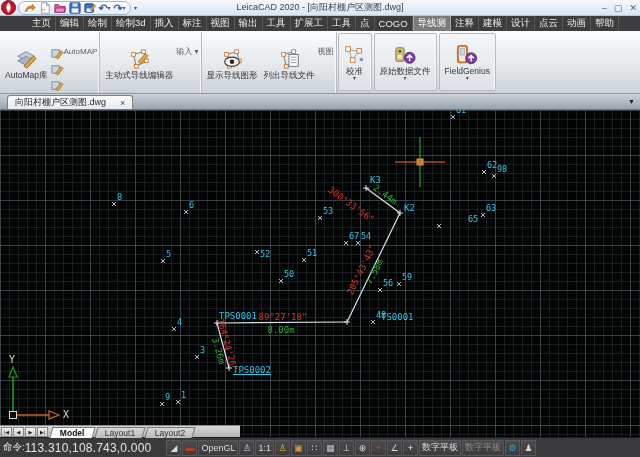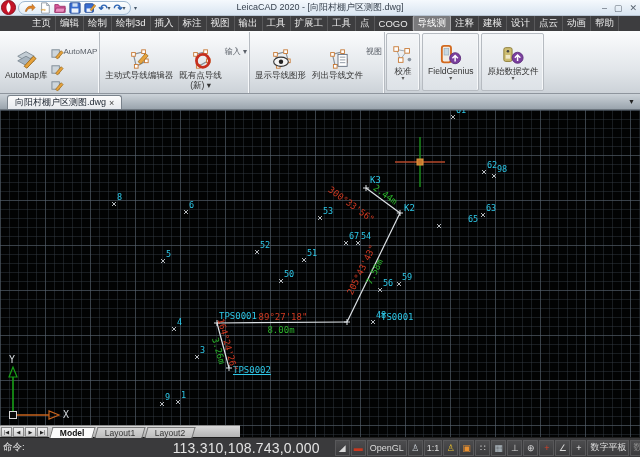--- a/index.html
+++ b/index.html
@@ -31,21 +31,21 @@
 .rgroup.solo .rbtns{align-items:center}
 .rbtn{display:flex;flex-direction:column;align-items:center;padding:1px 3px;color:#333;cursor:default}
 .ricon{height:24px;display:flex;align-items:center;justify-content:center}
 .rtext{font-size:8.5px;line-height:1.15;text-align:center;white-space:nowrap;color:#333}
 .rarrow{font-size:6px;color:#555;line-height:5px}
 .rextras{display:flex;flex-direction:column;justify-content:flex-start;gap:1px;padding-top:1px}
 .rlabel{height:11px;font-size:8px;color:#5a6068;text-align:center;line-height:11px;white-space:nowrap}
 
 
 .doctabs{height:16px;flex:0 0 16px;background:linear-gradient(#ccd3d9,#9aa4ad);display:flex;align-items:flex-end;border-bottom:1px solid #6d767f}
-.doctab{height:14px;margin-left:7px;background:linear-gradient(#fcfcfc,#e7eaee);border:1px solid #79828b;border-bottom:none;border-radius:3px 3px 0 0;display:flex;align-items:center;gap:3px;padding:3px 7px;font-size:9px;color:#1d2530}
+.doctab{height:14px;margin-left:7px;background:linear-gradient(#fcfcfc,#e7eaee);border:1px solid #79828b;border-bottom:none;border-radius:3px 3px 0 0;display:flex;align-items:center;gap:14px;padding:3px 7px;font-size:9px;color:#1d2530}
 .doctab .close{color:#444;font-size:9px}
 .doctabs-arrow{margin-left:auto;margin-right:5px;color:#222;font-size:7px;align-self:center}
 
 
 .canvas{position:relative;width:640px;height:327px;flex:0 0 327px;background-color:#020303;overflow:hidden;
  background-image:
   repeating-linear-gradient(to right,rgba(88,100,112,.5) 0 1px,transparent 1px 45px),
   repeating-linear-gradient(to bottom,rgba(88,100,112,.5) 0 1px,transparent 1px 45px),
   repeating-linear-gradient(to right,rgba(52,60,68,.45) 0 1px,transparent 1px 9px),
   repeating-linear-gradient(to bottom,rgba(52,60,68,.45) 0 1px,transparent 1px 9px);}
@@ -60,21 +60,21 @@
 .lnav{width:11px;height:10px;background:linear-gradient(#f2f2f2,#cfcfcf);border:1px solid #888;font-size:5px;color:#222;display:flex;align-items:center;justify-content:center;margin-left:1px}
 .ltabs{display:flex;align-items:flex-end;height:12px;margin-left:3px}
 .ltab{height:11px;padding:0 8px;border:1px solid #777;border-bottom:none;background:linear-gradient(#d6d6d6,#bcbcbc);transform:skewX(-16deg);display:flex;align-items:center;margin-right:2px}
 .ltab>span{transform:skewX(16deg);color:#333;font-size:8.5px}
 .ltab.active{background:#fbfbfb}
 .ltab.active>span{font-weight:bold;color:#111}
 
 
 .statusbar{height:20px;flex:0 0 20px;background:#3a3a3c;border-top:1px solid #1e1e1e;display:flex;align-items:center;padding:0 3px;overflow:hidden}
 .sb-prompt{color:#ececec;font-size:9.5px;white-space:nowrap}
-.sb-coords{margin-left:148px;color:#e4e4e4;font-size:14px;white-space:nowrap;letter-spacing:.2px}
+.sb-coords{color:#e4e4e4;font-size:12px;white-space:nowrap;letter-spacing:.2px}
 .sb-items{margin-left:15px;display:flex;align-items:center;gap:1px}
 .sb-btn{height:16px;min-width:15px;padding:0 2px;display:flex;align-items:center;justify-content:center;background:linear-gradient(#4c4c4e,#3b3b3d);border:1px solid #58585a;color:#dcdcdc;font-size:9px;white-space:nowrap}
 .sb-btn.disabled{color:#8b8b8b}
 </style>
 </head>
 <body>
 
 <div class="app">
 
   <div class="titlebar">
@@ -198,33 +198,20 @@
                 <path d="M6 7L17 4l3 10-11 6z" fill="none" stroke="#8a9198" stroke-width="1.3"></path>
                 <rect x="4" y="5" width="4" height="4" fill="#fff" stroke="#c87a36"></rect>
                 <rect x="15" y="2" width="4" height="4" fill="#fff" stroke="#c87a36"></rect>
                 <rect x="18" y="12" width="4" height="4" fill="#fff" stroke="#c87a36"></rect>
                 <rect x="7" y="18" width="4" height="4" fill="#fff" stroke="#c87a36"></rect>
                 <path d="M11 15l8-9 3 2.5-8 9z" fill="#e6a23c" stroke="#9a6a1e" stroke-width=".8"></path>
               </svg>
             </div>
             <div class="rtext">主动式导线编辑器</div>
           </div>
-          <div class="rbtn">
-            <div class="ricon">
-              <svg width="22" height="22" viewBox="0 0 24 24">
-                <path d="M6 7L17 4l3 10-11 6z" fill="none" stroke="#8a9198" stroke-width="1.3"></path>
-                <rect x="4" y="5" width="4" height="4" fill="#fff" stroke="#c87a36"></rect>
-                <rect x="15" y="2" width="4" height="4" fill="#fff" stroke="#c87a36"></rect>
-                <rect x="18" y="12" width="4" height="4" fill="#fff" stroke="#c87a36"></rect>
-                <rect x="7" y="18" width="4" height="4" fill="#fff" stroke="#c87a36"></rect>
-                <circle cx="14" cy="14" r="7" fill="none" stroke="#c62f1e" stroke-width="3"></circle>
-              </svg>
-            </div>
-            <div class="rtext">既有点导线<br>(新) ▾</div>
-          </div>
         </div>
         <div class="rlabel">输入 ▾</div>
       </div>
       <div class="rgroup">
         <div class="rbtns">
           <div class="rbtn">
             <div class="ricon">
               <svg width="22" height="22" viewBox="0 0 24 24">
                 <path d="M6 7L17 4l3 10-11 6z" fill="none" stroke="#8a9198" stroke-width="1.3"></path>
                 <rect x="4" y="5" width="4" height="4" fill="#fff" stroke="#c87a36"></rect>
@@ -269,44 +256,44 @@
             <div class="rtext">校准</div>
             <div class="rarrow">▾</div>
           </div>
         </div>
       </div>
       <div class="rgroup solo">
         <div class="rbtns">
           <div class="rbtn">
             <div class="ricon">
               <svg width="22" height="22" viewBox="0 0 24 24">
-                <rect x="2" y="2" width="10" height="18" rx="2.5" fill="#f0ece4" stroke="#d2691e" stroke-width="2"></rect>
-                <rect x="4.5" y="5" width="5" height="7" fill="#c8d8e0" stroke="#9ab0c0" stroke-width=".8"></rect>
-                <circle cx="16.5" cy="15.5" r="6" fill="#7a3f9e" stroke="#5e2f7c"></circle>
-                <path d="M16.5 19v-6m-3 2.5l3-3 3 3" stroke="#fff" stroke-width="1.6" fill="none"></path>
-              </svg>
-            </div>
-            <div class="rtext">FieldGenius</div>
-            <div class="rarrow">▾</div>
-          </div>
-        </div>
-      </div>
-      <div class="rgroup solo">
-        <div class="rbtns">
-          <div class="rbtn">
-            <div class="ricon">
-              <svg width="22" height="22" viewBox="0 0 24 24">
                 <rect x="2" y="4" width="9" height="15" rx="2" fill="#cdbd72" stroke="#8a7a30"></rect>
                 <circle cx="6.5" cy="8" r="1.4" fill="#444"></circle>
                 <rect x="4" y="12" width="5" height="4" fill="#efe8c8"></rect>
                 <circle cx="17" cy="15" r="6" fill="#7a3f9e" stroke="#5e2f7c"></circle>
                 <path d="M17 18.5v-6m-3 2.5l3-3 3 3" stroke="#fff" stroke-width="1.6" fill="none"></path>
               </svg>
             </div>
             <div class="rtext">原始数据文件</div>
+            <div class="rarrow">▾</div>
+          </div>
+        </div>
+      </div>
+      <div class="rgroup solo">
+        <div class="rbtns">
+          <div class="rbtn">
+            <div class="ricon">
+              <svg width="22" height="22" viewBox="0 0 24 24">
+                <rect x="2" y="2" width="10" height="18" rx="2.5" fill="#f0ece4" stroke="#d2691e" stroke-width="2"></rect>
+                <rect x="4.5" y="5" width="5" height="7" fill="#c8d8e0" stroke="#9ab0c0" stroke-width=".8"></rect>
+                <circle cx="16.5" cy="15.5" r="6" fill="#7a3f9e" stroke="#5e2f7c"></circle>
+                <path d="M16.5 19v-6m-3 2.5l3-3 3 3" stroke="#fff" stroke-width="1.6" fill="none"></path>
+              </svg>
+            </div>
+            <div class="rtext">FieldGenius</div>
             <div class="rarrow">▾</div>
           </div>
         </div>
       </div>
     </div>
 
   <div class="doctabs">
     <div class="doctab">
       <span>向阳村棚户区测图.dwg</span>
       <span class="close">×</span>
@@ -382,21 +369,21 @@
         <rect x="9.5" y="301.5" width="7" height="7" fill="#0a0a0a" stroke="#d8d8d8"></rect>
       </svg>
       <div class="plabel" style="left: 456px; top: -4px;">61</div>
       <div class="plabel" style="left: 487px; top: 51px;">62</div>
       <div class="plabel" style="left: 497px; top: 55px;">98</div>
       <div class="plabel" style="left: 486px; top: 94px;">63</div>
       <div class="plabel" style="left: 442px; top: 105px; padding-left: 26px;">65</div>
       <div class="plabel" style="left: 117px; top: 83px;">8</div>
       <div class="plabel" style="left: 189px; top: 91px;">6</div>
       <div class="plabel" style="left: 323px; top: 97px;">53</div>
-      <div class="plabel" style="left: 260px; top: 131px;">52</div>
+      <div class="plabel" style="left: 260px; top: 140px;">52</div>
       <div class="plabel" style="left: 307px; top: 139px;">51</div>
       <div class="plabel" style="left: 166px; top: 140px;">5</div>
       <div class="plabel" style="left: 284px; top: 160px;">50</div>
       <div class="plabel" style="left: 349px; top: 122px;">67</div>
       <div class="plabel" style="left: 361px; top: 122px;">54</div>
       <div class="plabel" style="left: 383px; top: 169px;">56</div>
       <div class="plabel" style="left: 402px; top: 163px;">59</div>
       <div class="plabel" style="left: 177px; top: 208px;">4</div>
       <div class="plabel" style="left: 200px; top: 236px;">3</div>
       <div class="plabel" style="left: 165px; top: 283px;">9</div>

